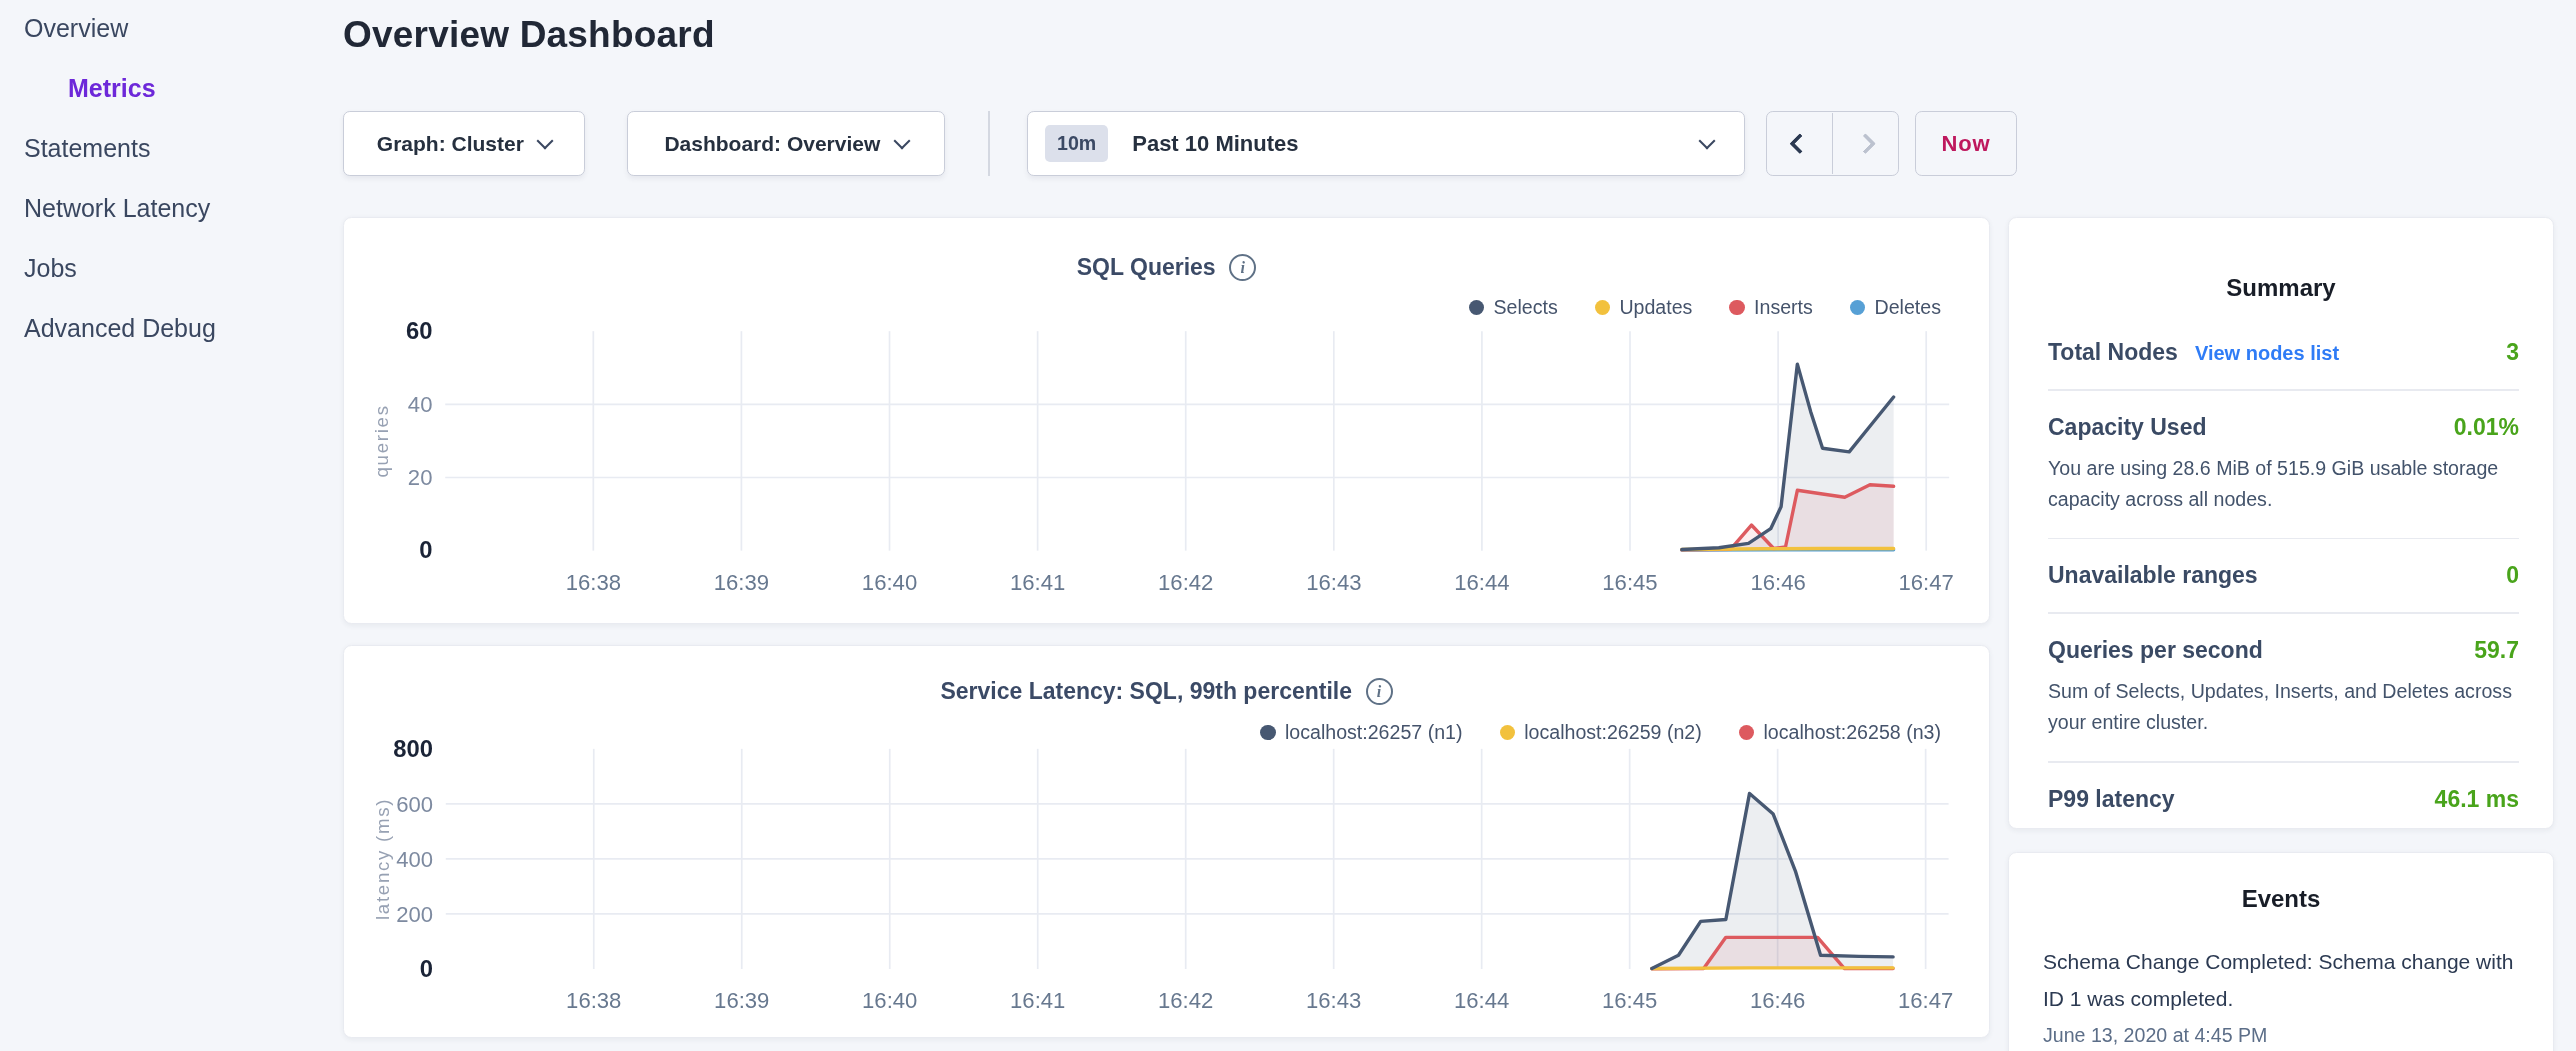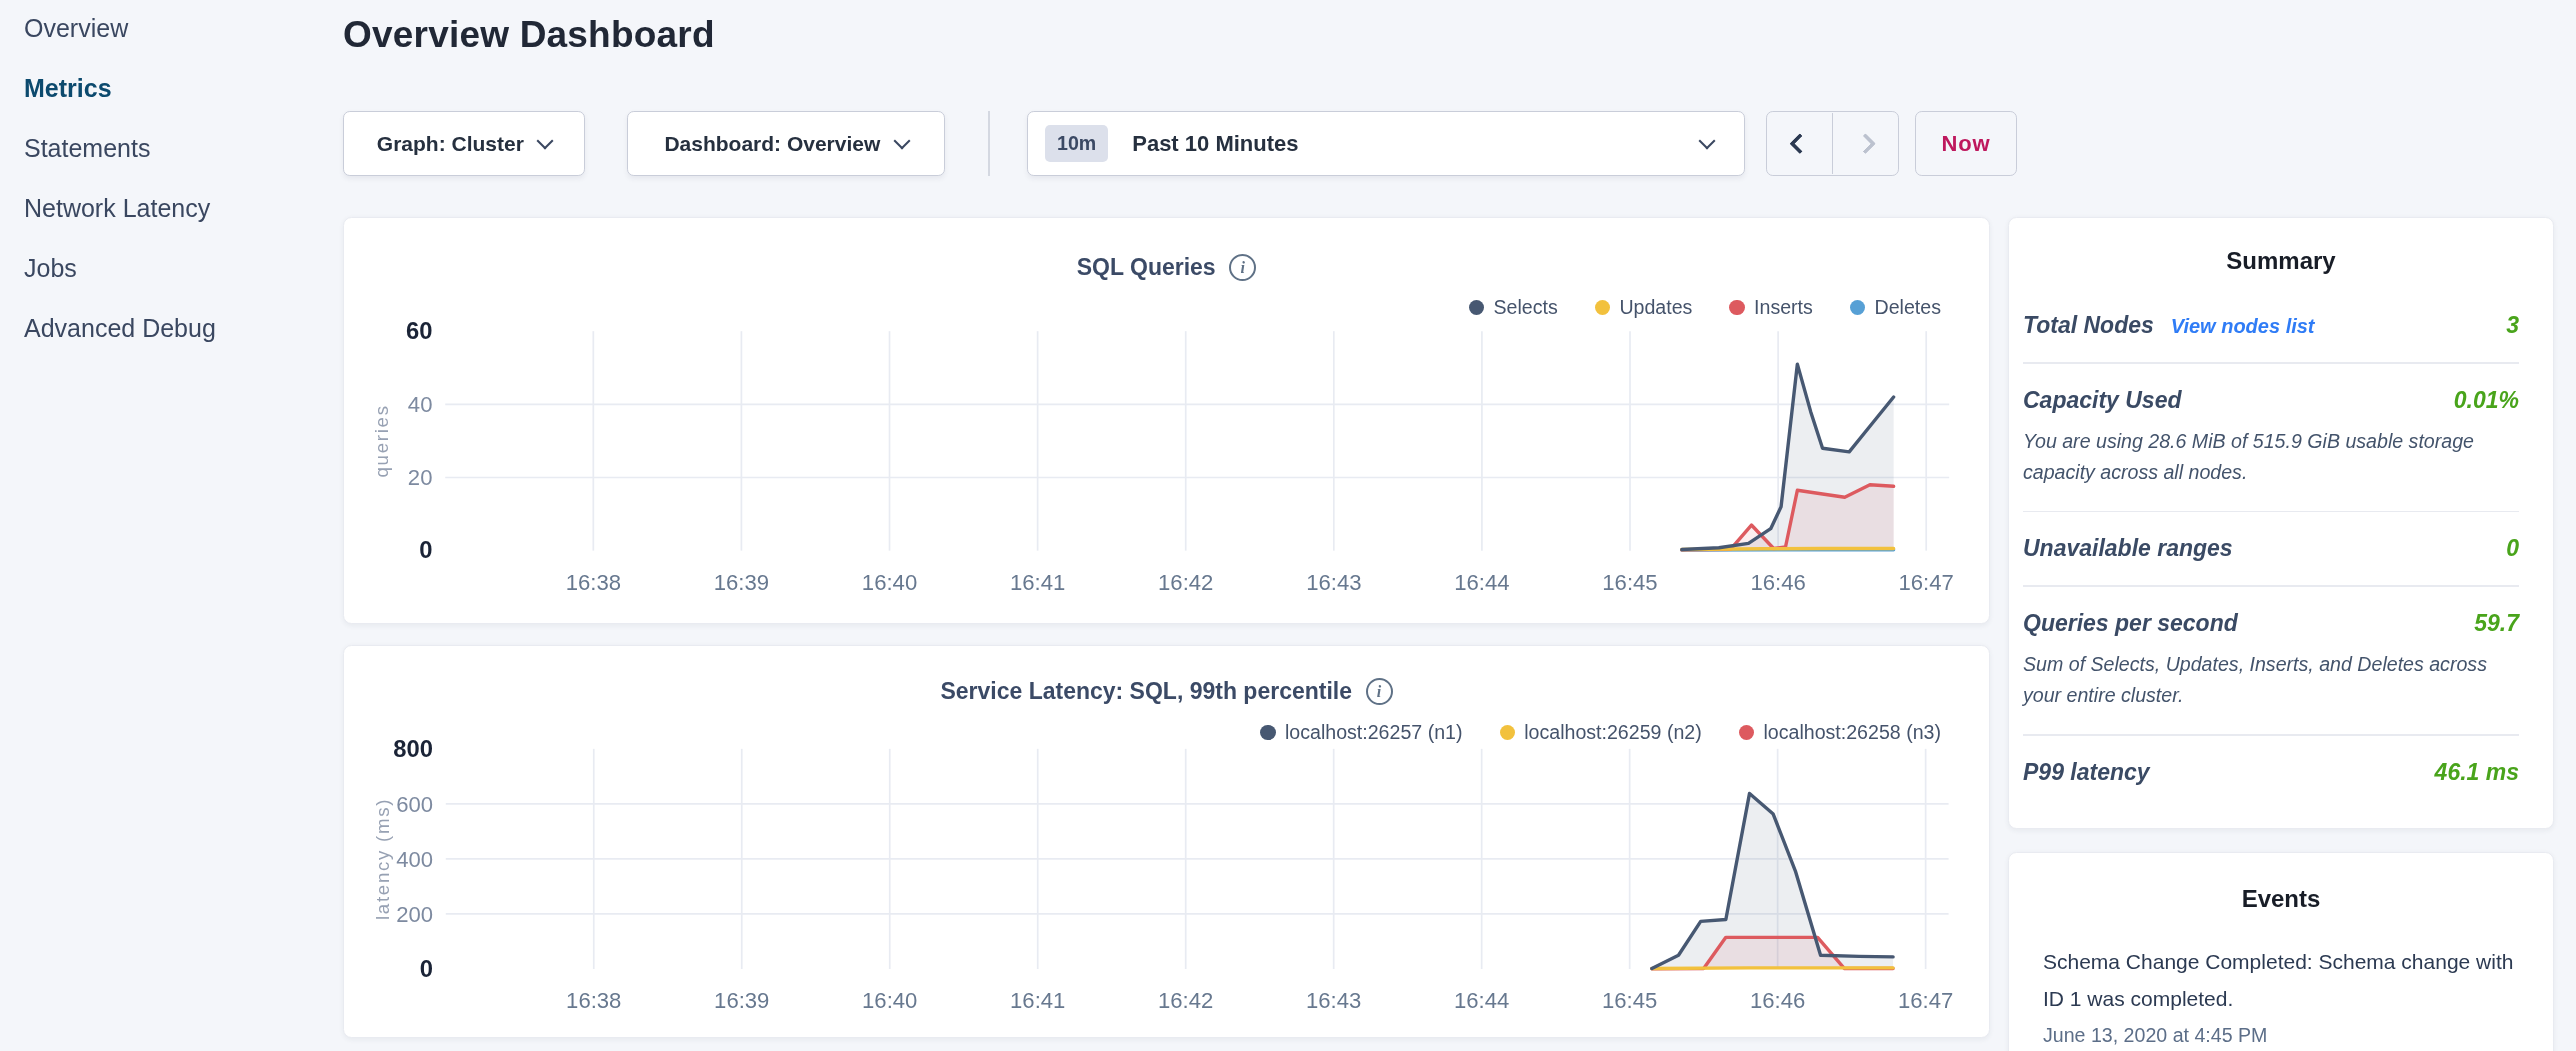--- a/index.html
+++ b/index.html
@@ -10,21 +10,21 @@
     color:#394455;
     overflow:hidden;
     position:relative;
   }
   
   .sidebar { position:absolute; left:24px; top:13.6px; width:289px; }
   .nav-item {
     height:60px; font-size:25px; color:#3a4760; cursor:pointer;
     display:flex; align-items:flex-start; font-weight:400;
   }
-  .nav-item.active { color:#0c4a6e; font-weight:700; }
+  .nav-item.active { color:#6d28d9; font-weight:700;margin-left:44px; }
   
   .main { position:absolute; left:343px; top:0; width:1647px; }
   .page-title { font-size:37px; font-weight:700; color:#212836; margin-top:13.6px; letter-spacing:0.2px; }
   
   .toolbar { position:absolute; left:343px; top:111px; height:58px; width:1701px; }
   .tb-box {
     position:absolute; top:0; height:65px; background:#fff;
     border:1.7px solid #c9cdd9; border-radius:6.8px;
     box-shadow:0 2.6px 5.1px rgba(50,60,80,0.07);
     display:flex; align-items:center; cursor:pointer;
@@ -67,22 +67,22 @@
     display:flex; align-items:center; justify-content:center; cursor:pointer;
     font-family:"Liberation Serif", serif;
   }
   .legend { position:absolute; right:48px; display:flex; gap:37px; }
   .legend-item { display:flex; align-items:center; gap:9.4px; cursor:pointer; }
   .legend-dot { width:15.3px; height:15.3px; border-radius:50%; }
   .legend-label { font-size:19.6px; color:#45536b; }
   .chart-svg { position:absolute; left:0; top:0; }
   
   .panel-title { text-align:center; font-size:24px; font-weight:700; color:#181d27; }
-  #summary-card .panel-title { margin-top:29px; }
-  .summary-body { padding:37px 34px 0 14px;font-style:italic; }
+  #summary-card .panel-title { margin-top:56px; }
+  .summary-body { padding:37px 34px 0 39px; }
   .stat-row { display:flex; align-items:baseline; }
   .stat-label { font-size:23px; font-weight:700; color:#3a4a64; }
   .stat-link { font-size:20px; font-weight:700; color:#2f7cf6; margin-left:17px; cursor:pointer; }
   .stat-value { font-size:23px; font-weight:700; color:#49a41b; margin-left:auto; }
   .stat-desc { font-size:19.6px; color:#43536b; line-height:1.58; margin-top:12px; }
   .stat-divider { height:1.7px; background:#e8eaf0; margin:23px 0; }
   
   #events-card .panel-title { margin-top:32px; }
   .events-body { padding:31px 34px 0 34px; }
   .event-text { font-size:21px; color:#2c3a52; line-height:1.75; }

